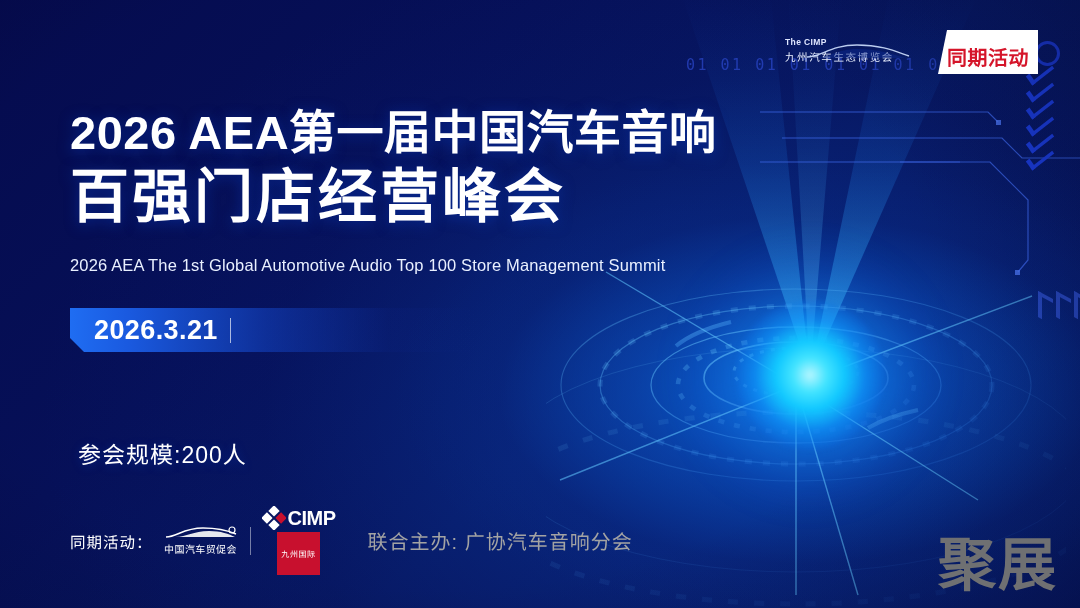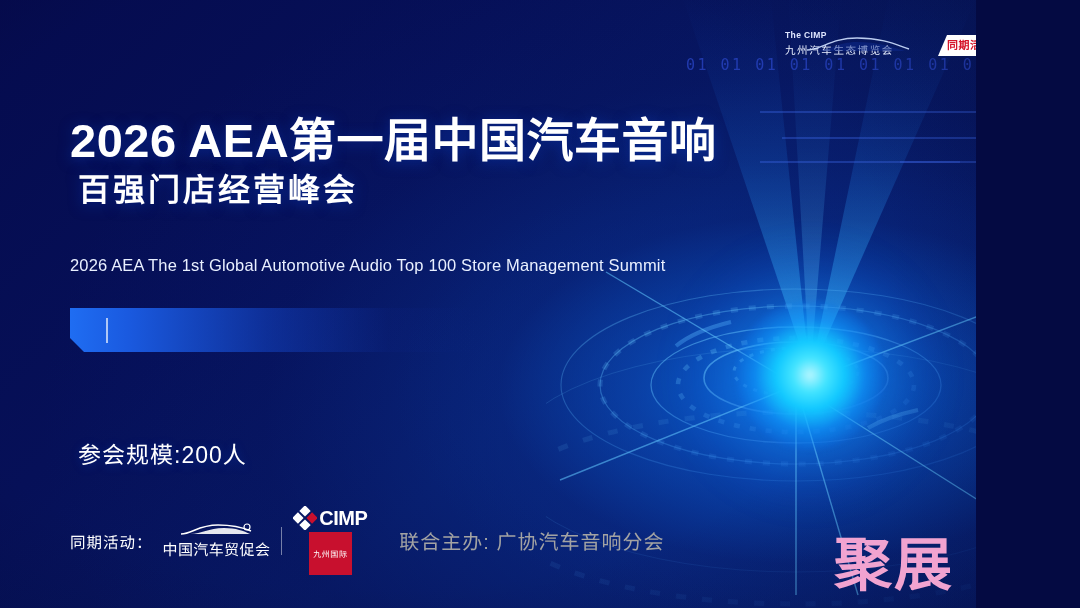--- a/index.html
+++ b/index.html
@@ -1,20 +1,20 @@
 <!DOCTYPE html>
 <html lang="zh-CN"><head>
 <meta charset="utf-8">
 <style>
   html,body{margin:0;padding:0;background:#040a42;}
   body{font-family:"Liberation Sans","DejaVu Sans",sans-serif;}
 
   #poster{
     position:relative;
-    width:976px;height:608px;
+    width:1080px;height:608px;
     overflow:hidden;
     background:#050d54;
     user-select:none;
   }
 
   
   .bg-base{
     position:absolute;inset:0;
     background:
       radial-gradient(ellipse 520px 300px at 800px 390px, #0a66d8 0%, rgba(10,80,190,0.55) 32%, rgba(7,40,130,0.25) 58%, rgba(5,14,90,0) 78%),
@@ -112,36 +112,36 @@
     content:"";position:absolute;left:50%;top:50%;
     width:4px;height:4px;background:#fff;border-radius:50%;
     transform:translate(-50%,-50%);
   }
   .cimp-sub{
     font-size:10.5px;color:#eaf0ff;letter-spacing:1.6px;
     margin:2px 0 4px 2px;white-space:nowrap;
   }
   .badge{
     background:#ffffff;
-    padding:4px 9px 5px 9px;
-    font-size:11px;font-weight:bold;color:#d5152a;
+    padding:17px 9px 5px 9px;
+    font-size:20px;font-weight:bold;color:#d5152a;
     letter-spacing:.5px;white-space:nowrap;
     clip-path:polygon(9px 0,100% 0,100% 100%,0 100%);
     line-height:1.1;
   }
 
   
-  .title-wrap{position:absolute;left:70px;top:116px;}
+  .title-wrap{position:absolute;left:70px;top:108px;}
   .title-l1,.title-l2{
     color:#ffffff;font-weight:bold;
     line-height:1.06;white-space:nowrap;
     text-shadow:0 2px 14px rgba(10,60,190,.55);
   }
   .title-l1{font-size:47px;letter-spacing:.5px;}
-  .title-l2{font-size:32px;letter-spacing:3px;margin-top:8px;margin-left:8px;}
+  .title-l2{font-size:59px;letter-spacing:3px;margin-top:8px;margin-left:0;}
   .subtitle-en{
     position:absolute;left:70px;top:256px;
     font-size:16.5px;color:#e9f0ff;letter-spacing:.15px;white-space:nowrap;
   }
 
   
   .date-banner{
     position:absolute;left:70px;top:308px;
     height:44px;width:408px;
     display:flex;align-items:center;
@@ -166,35 +166,35 @@
   }
 
   
   .org-row{
     position:absolute;left:70px;top:506px;
     display:flex;align-items:center;white-space:nowrap;
   }
   .org-label{font-size:15.5px;color:#ffffff;letter-spacing:1px;margin-right:10px;}
   .org-logo-1{display:flex;flex-direction:column;align-items:center;}
   .swoosh{margin-bottom:1px;}
-  .org-logo-1 .cn{font-size:15px;color:#ffffff;letter-spacing:.4px;}
+  .org-logo-1 .cn{font-size:10px;color:#ffffff;letter-spacing:.4px;}
   .org-sep{width:1px;height:28px;background:rgba(255,255,255,.45);margin:0 11px;}
   .org-logo-2{display:flex;flex-direction:column;align-items:center;}
   .cimp2-row{display:flex;align-items:center;gap:2px;}
   .cimp2-text{font-size:20px;font-weight:bold;color:#ffffff;letter-spacing:-.5px;line-height:1;}
   .cimp2-sub{
     font-size:8px;color:#ffffff;background:#c8102e;
     padding:16px 4px;margin-top:2px;letter-spacing:.6px;
   }
   .org-co{font-size:20px;color:#a3a3a3;letter-spacing:1px;margin-left:32px;}
 
   
   .watermark{
     position:absolute;right:22px;bottom:14px;
-    font-size:58px;font-weight:bold;color:#f9a8d4;
+    font-size:58px;font-weight:bold;color:#737373;
     letter-spacing:2px;line-height:1;
     opacity:.97;
   }
 </style>
 </head>
 <body>
 
 <div id="poster">
 
   <div class="bg-base"></div>
@@ -296,20 +296,21 @@
   </div>
 
   <div class="title-wrap">
     <div class="title-l1">2026 AEA第一届中国汽车音响</div>
     <div class="title-l2">百强门店经营峰会</div>
   </div>
 
   <div class="subtitle-en">2026 AEA The 1st Global Automotive Audio Top 100 Store Management Summit</div>
 
   <div class="date-banner">
+    <span class="date-txt">2026.3.21</span>
     <span class="date-div"></span>
   </div>
 
   <div class="scale-line">参会规模:200人</div>
 
   <div class="org-row">
     <span class="org-label">同期活动：</span>
 
     <span class="org-logo-1">
       <svg class="swoosh" width="76" height="15" viewBox="0 0 76 15">

